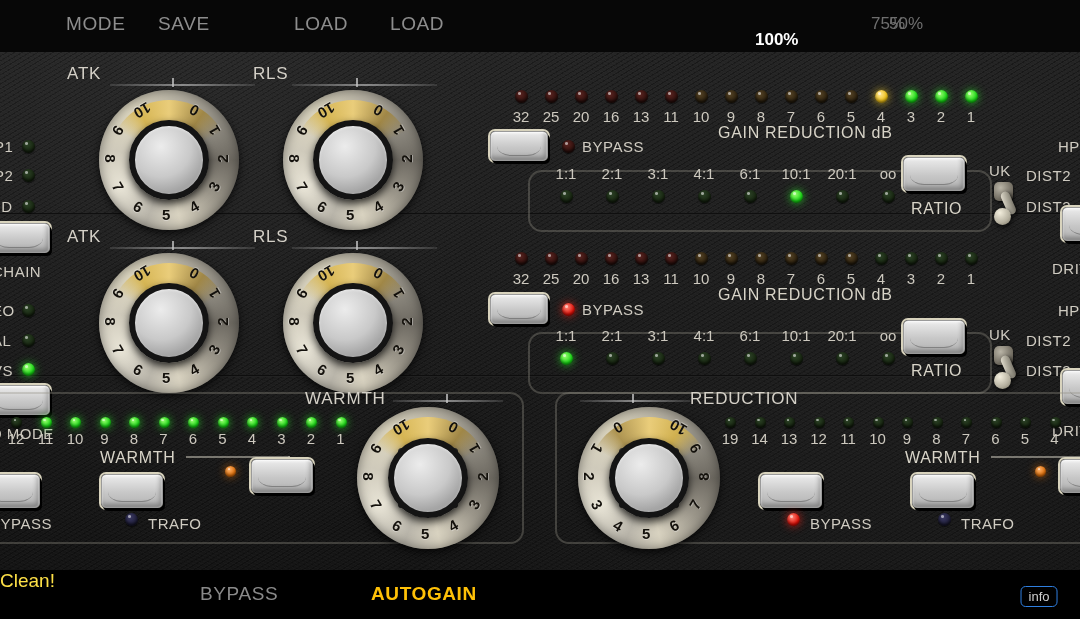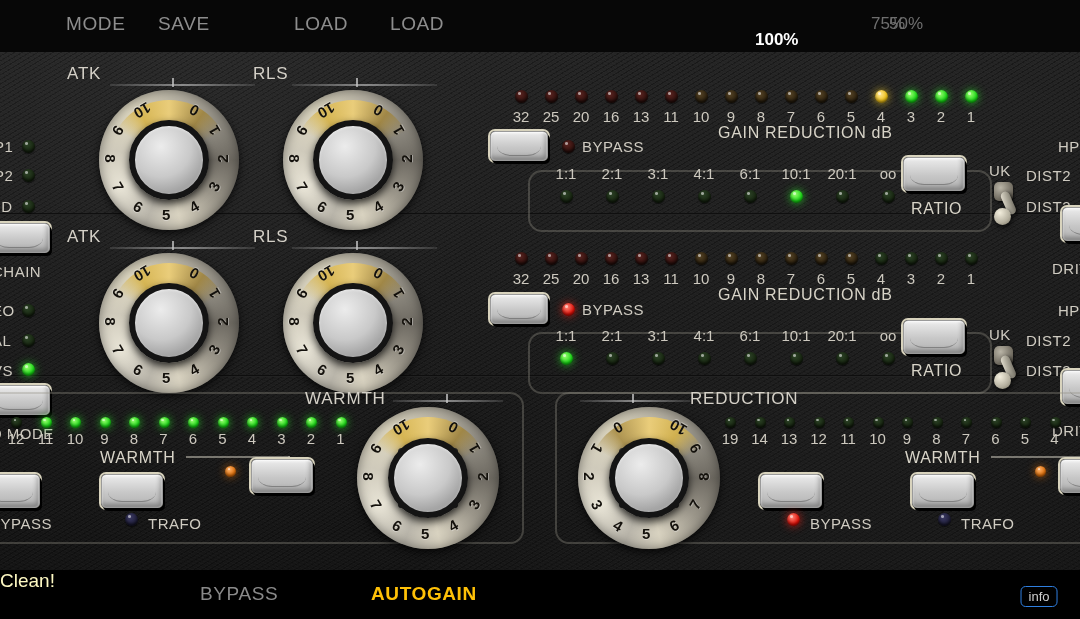--- a/index.html
+++ b/index.html
@@ -126,21 +126,21 @@
      box-shadow: 1px 2px 4px rgba(0,0,0,.8); }
   .toggle .tip { position: absolute; left: 4px; top: 28px; width: 17px; height: 17px; border-radius: 50%;
      background: radial-gradient(circle at 34% 28%, #f3eedd, #b6b1a0 60%, #74705f);
      box-shadow: 1px 2px 5px rgba(0,0,0,.8); }
 
   
   .bottom { position: absolute; left: 0; top: 570px; width: 1080px; height: 49px; background: #000; }
   .b-item { position: absolute; top: 13px; font-size: 19px; letter-spacing: .6px; }
   .b-bypass { left: 200px; color: #8a8a8a; }
   .b-autogain { left: 371px; color: #ffc107; font-weight: bold; }
-  .b-status { left: 882px; top: 12px; font-size: 19px; color: #fef9c3; }
+  .b-status { left: 882px; top: 12px; font-size: 19px; color: #fde047; }
   .b-info { position: absolute; left: 1039px; top: 16px; transform: translateX(-50%);
             min-width: 36px; padding: 2px 7px; border: 1px solid #2f7fe0; border-radius: 5px;
             font-size: 13px; color: #cfcfcf; text-align: center; }
 </style>
 </head>
 <body>
 
 <div id="app">
 
   <div class="toolbar">

